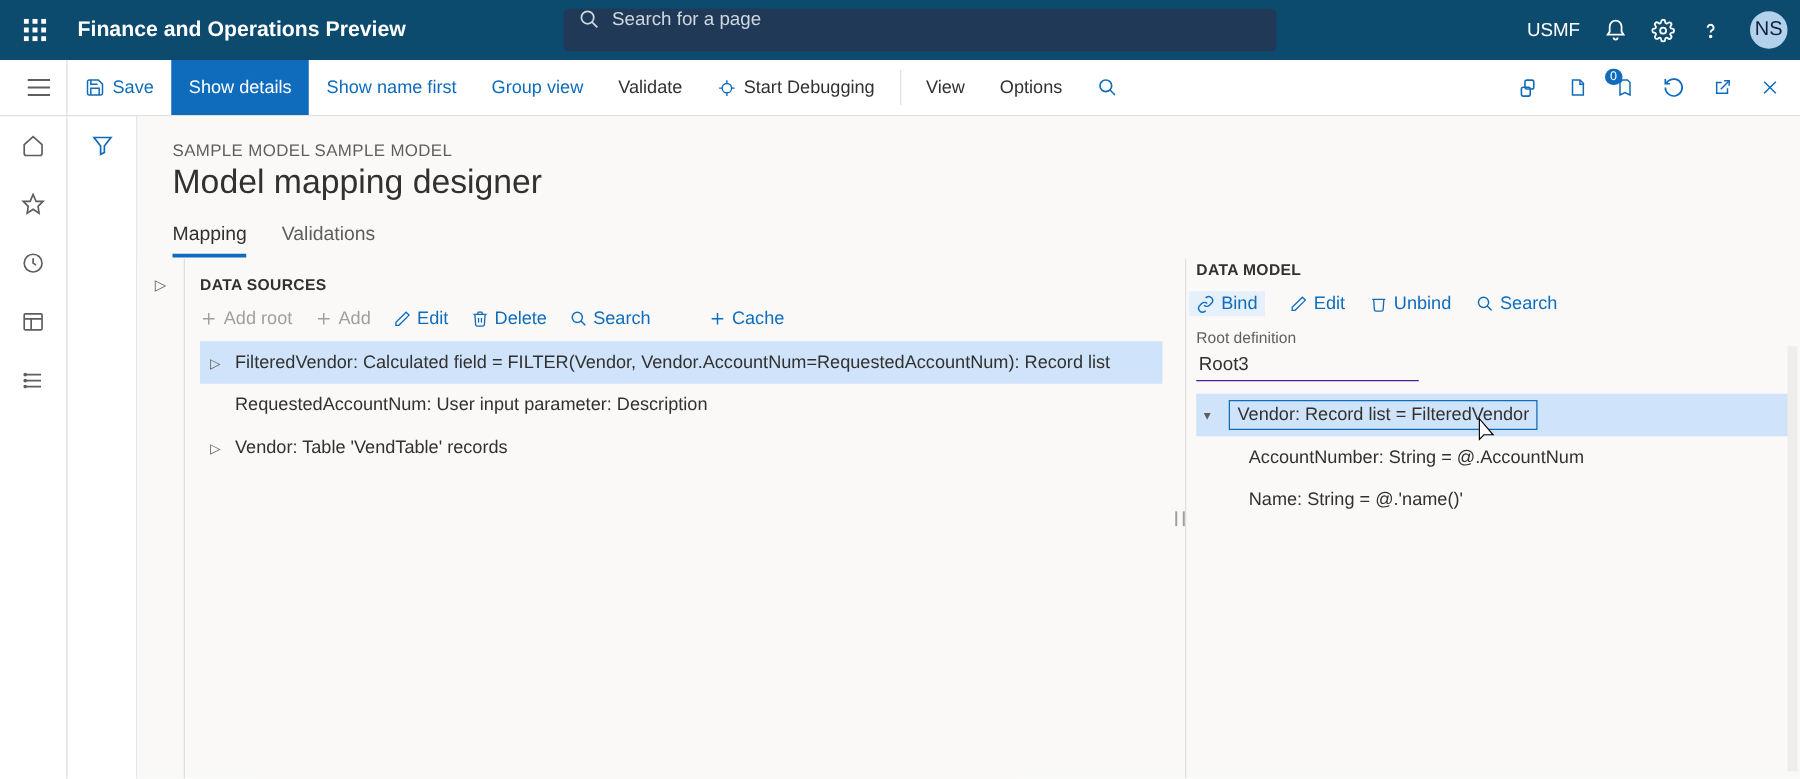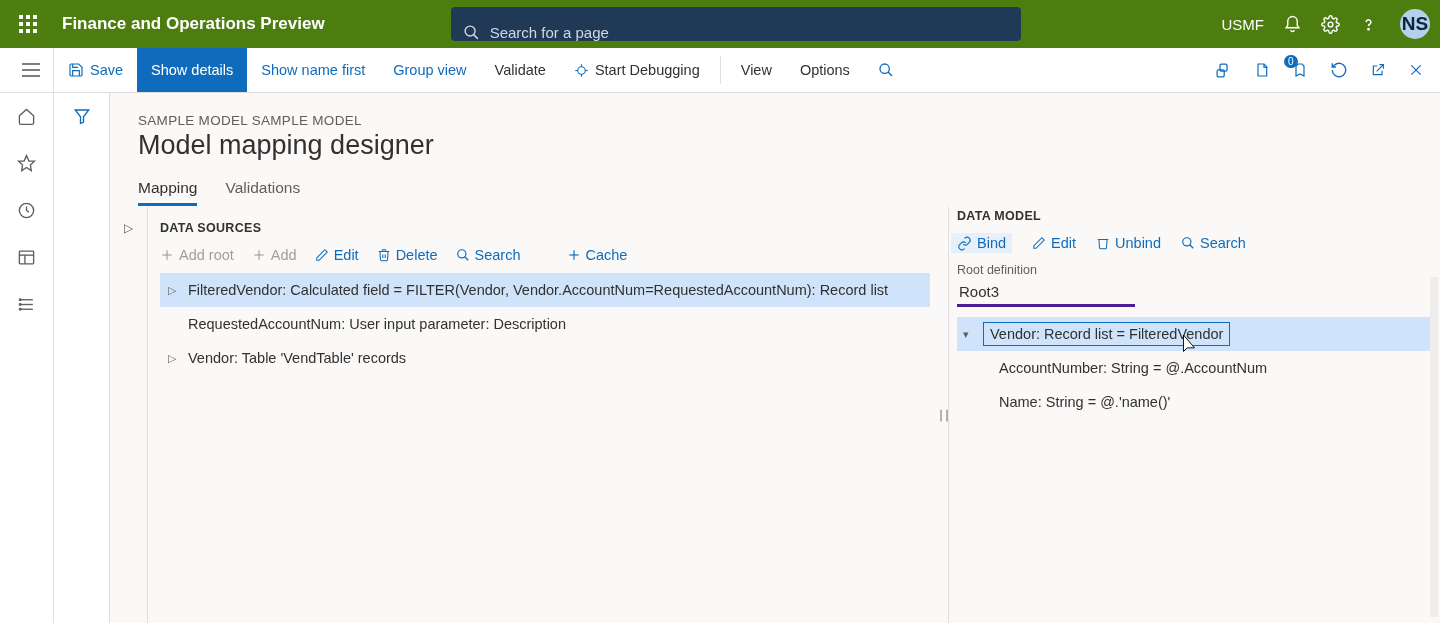--- a/index.html
+++ b/index.html
@@ -9,21 +9,21 @@
     color: #323130;
     width: 1440px;
     height: 623px;
     overflow: hidden;
     background: #fff;
   }
 
   
   .topbar {
     height: 48px;
-    background: #4d7c0f;
+    background: #0c4a6e;
     color: #fff;
     display: flex;
     align-items: center;
     padding: 0 10px;
   }
   .waffle {
     width: 36px; height: 48px;
     display: flex; align-items: center; justify-content: center;
     cursor: pointer;
   }
@@ -35,21 +35,21 @@
     color: #fff;
     white-space: nowrap;
   }
   .search-wrap {
     margin-left: 126px;
     height: 34px;
     width: 570px;
     background: #203957;
     border-radius: 4px;
     display: flex;
-    align-items: flex-end;
+    align-items: flex-start;
     padding: 0 12px;
     color: #d0d7e1;
   }
   .search-wrap svg { stroke: #d0d7e1; }
   .search-wrap input {
     flex: 1;
     background: transparent;
     border: none;
     outline: none;
     color: #d0d7e1;
@@ -61,21 +61,21 @@
   .topbar-right {
     display: flex; align-items: center; gap: 18px;
   }
   .company { color: #fff; font-size: 15px; }
   .top-icon { width: 20px; height: 20px; display:flex; align-items:center; justify-content:center; cursor:pointer;}
   .top-icon svg { stroke: #fff; fill: none; }
   .avatar {
     width: 30px; height: 30px; border-radius: 50%;
     background: #b3d1ea; color: #10233b;
     display:flex; align-items:center; justify-content:center;
-    font-size: 19px; font-weight: 700;
+    font-size: 16px; font-weight: 400;
     margin-left: 4px;
   }
 
   
   .cmdbar {
     height: 45px;
     border-bottom: 1px solid #e1dfdd;
     background: #fff;
     display: flex;
     align-items: stretch;
@@ -278,21 +278,21 @@
   .dm-tool.hover {
     background: #e6f0fa;
     padding: 2px 6px;
     border-radius: 0;
     margin-left:-6px;
   }
   .rootdef-label { font-size: 12.5px; color:#605e5c; margin-top:4px;}
   .rootdef-value {
     font-size: 15px; color:#323130;
     padding: 6px 2px 4px 2px;
-    border-bottom: 3px solid #4c1d95;
+    border-bottom: 1px solid #4c1d95;
     width: 178px;
     margin-bottom: 10px;
   }
 
   .dmtree { }
   .dmrow {
     display:flex;align-items:center;
     height: 34px;
     font-size:14.5px;
     gap:6px;

